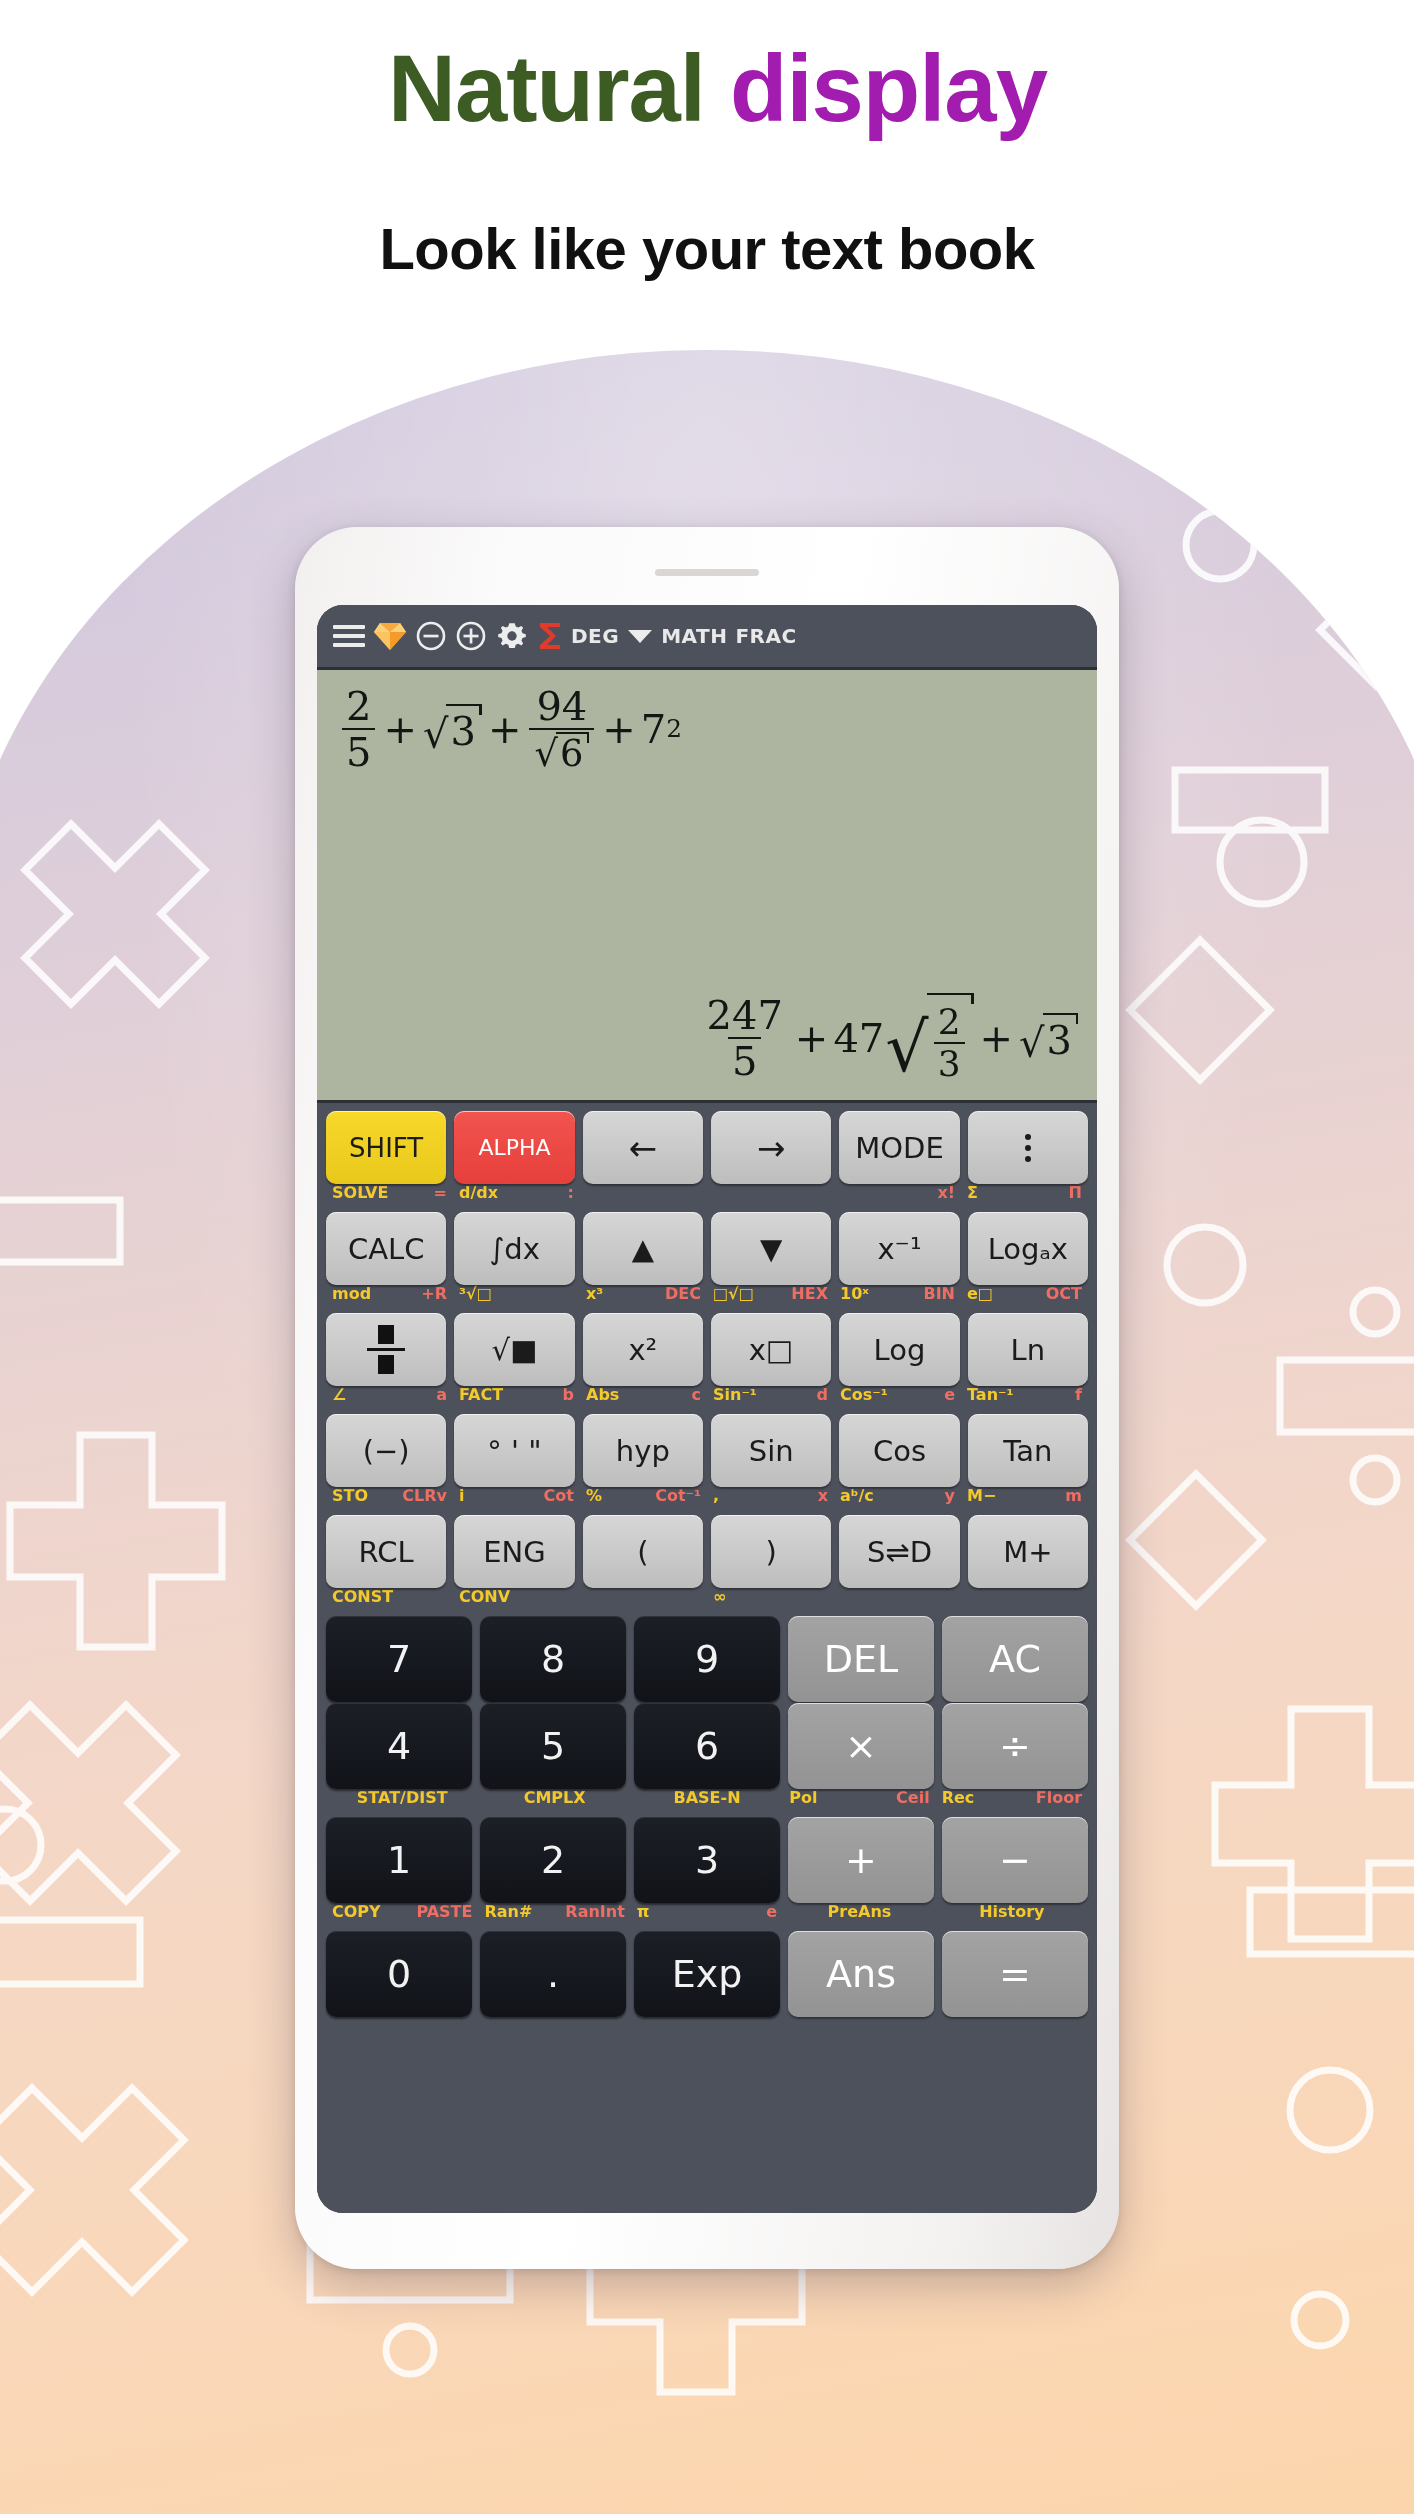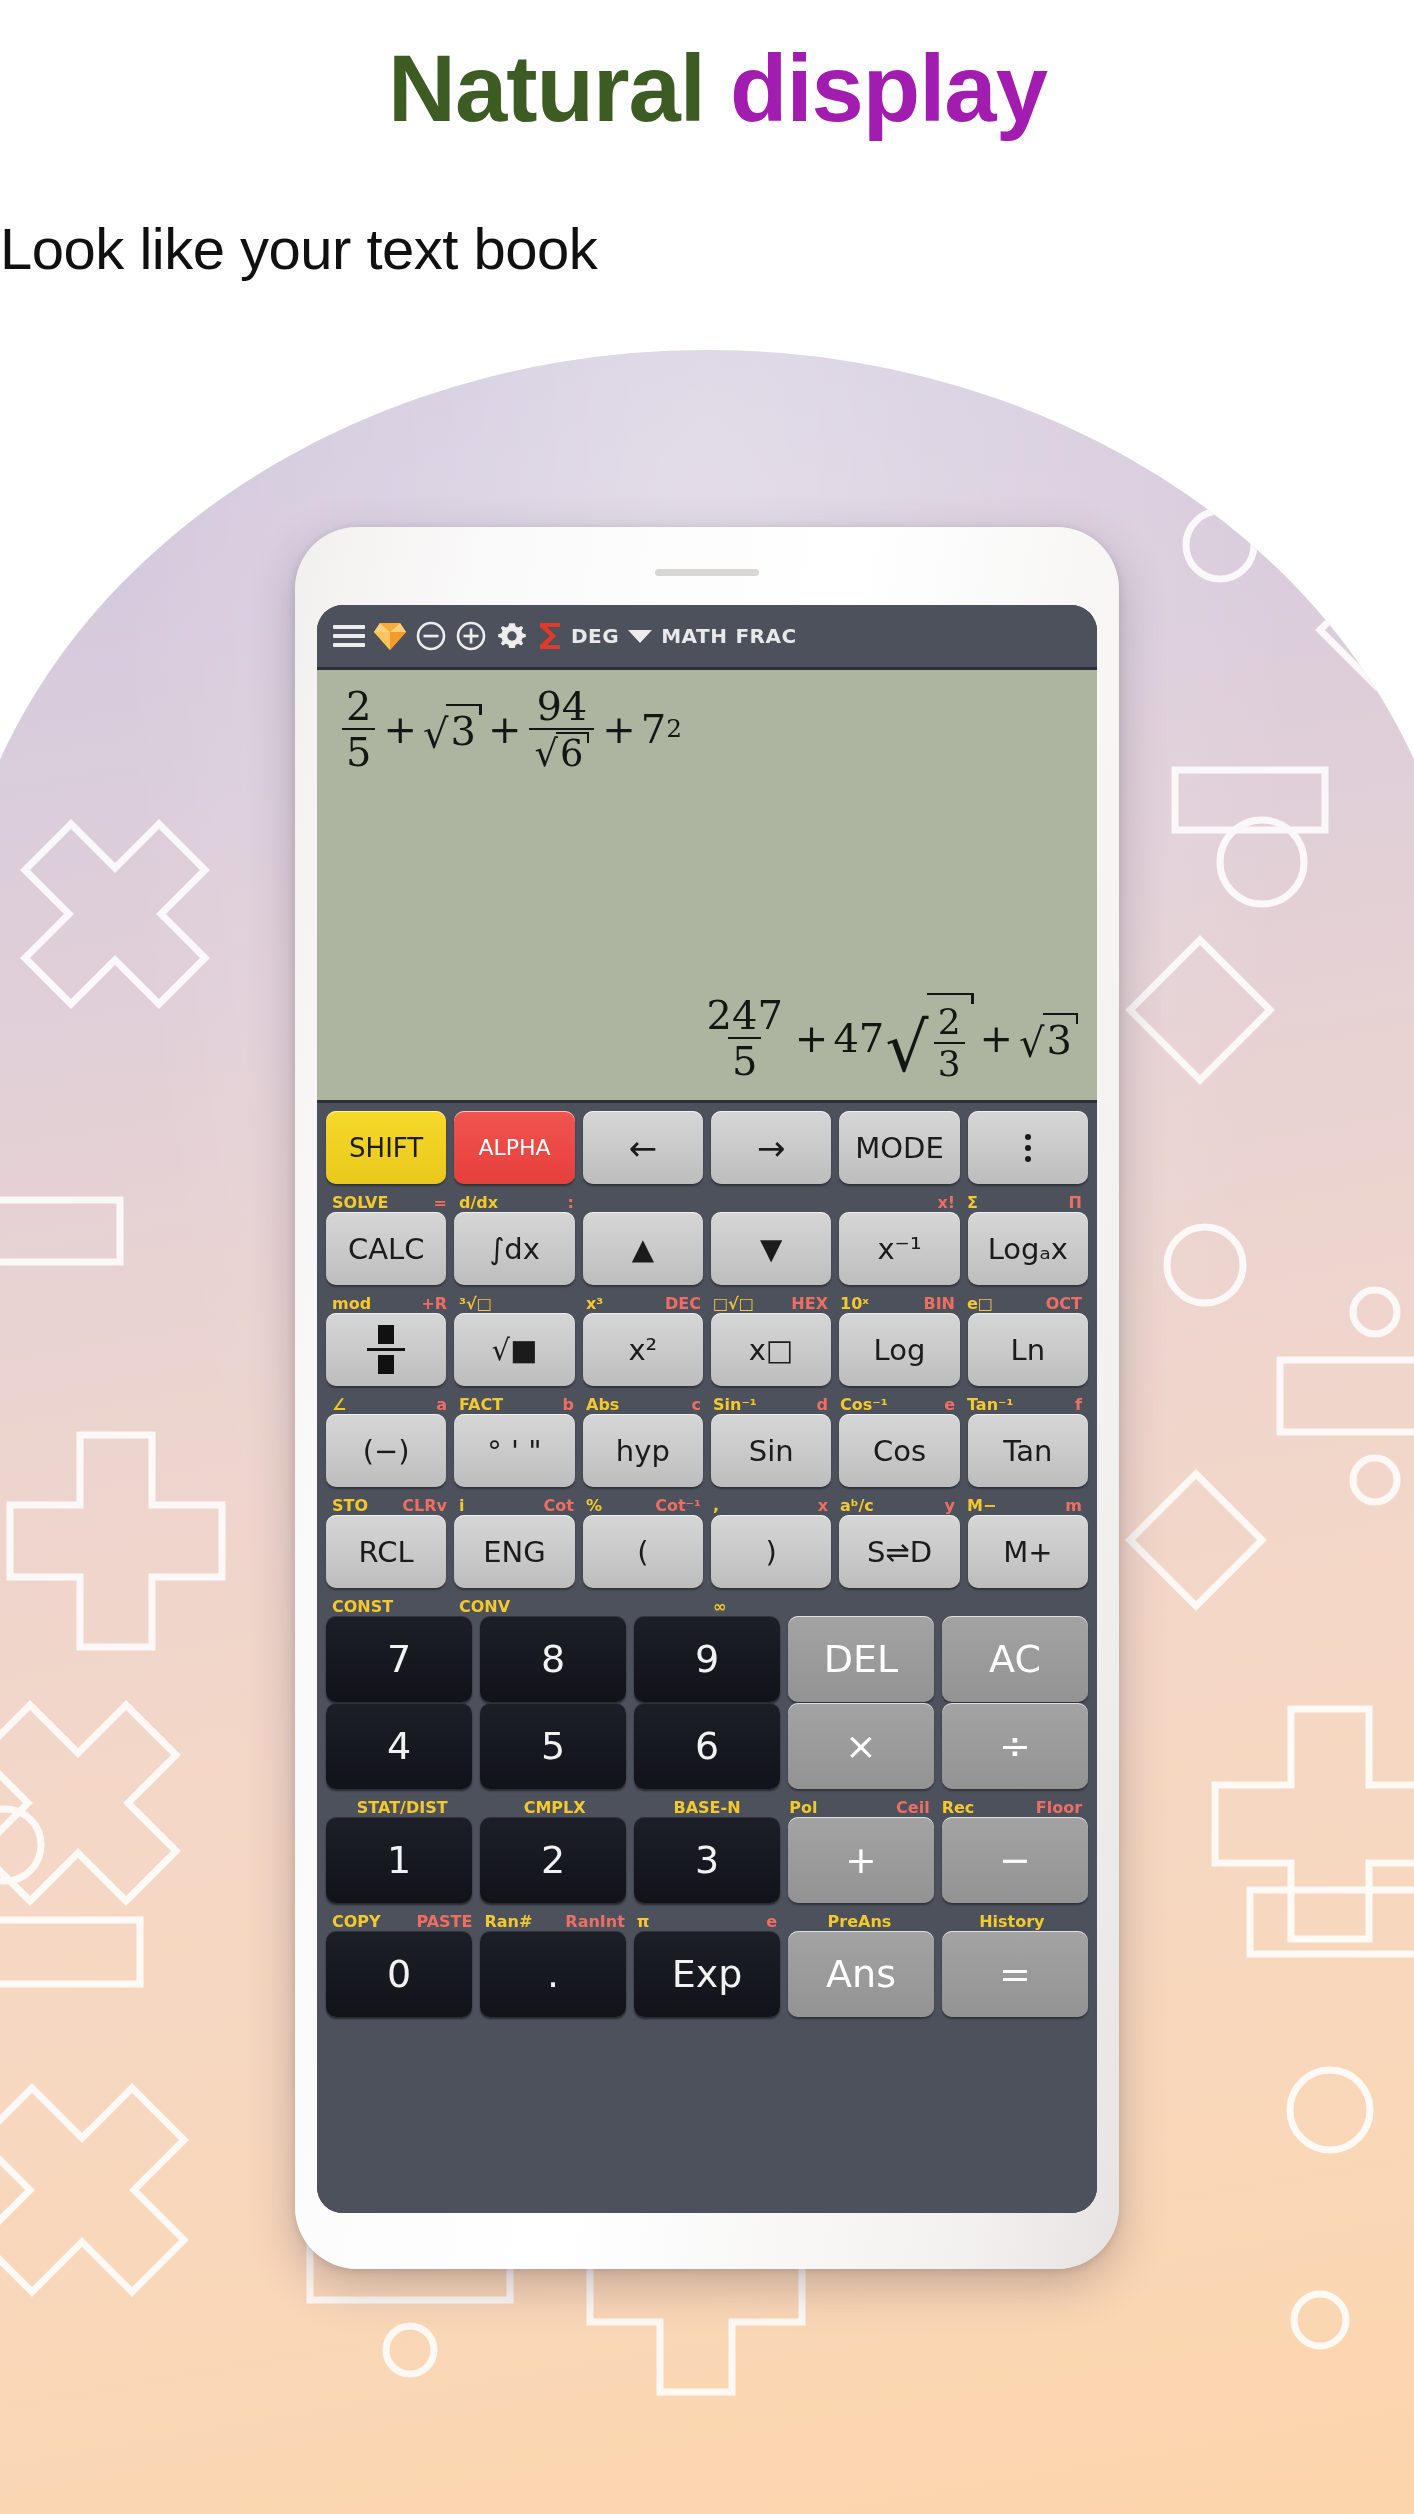--- a/index.html
+++ b/index.html
@@ -68,22 +68,23 @@
     white-space: nowrap;
     z-index: 20;
   }
   #headline .hl-green { color: #3c5c24; margin-left: 21px; }
   #headline .hl-black { color: #a21caf; }
   #subhead {
     position: absolute;
     top: 215px;
     left: 0;
     width: 1414px;
+    text-align: center;
     font-size: 58px;
-    font-weight: normal;
+    font-weight: bold;
     color: #101010;
     letter-spacing: -0.5px;
     white-space: nowrap;
     z-index: 20;
   }
 
   
   #phone {
     position: absolute;
     left: 295px;
@@ -256,21 +257,21 @@
     background: linear-gradient(180deg,#a3a3a3 0%,#939393 100%);
     color: #ffffff;
     font-size: 38px;
   }
   .kbtn.tall { height: 86px; }
 
   .labrow {
     display: flex;
     gap: 0;
     height: 26px;
-    align-items: flex-end;
+    align-items: flex-start;
     margin-bottom: 1px;
   }
   .labcell {
     flex: 1;
     display: flex;
     align-items: center;
     justify-content: space-between;
     padding: 0 6px;
     box-sizing: border-box;
     font-family: "DejaVu Sans", sans-serif;

